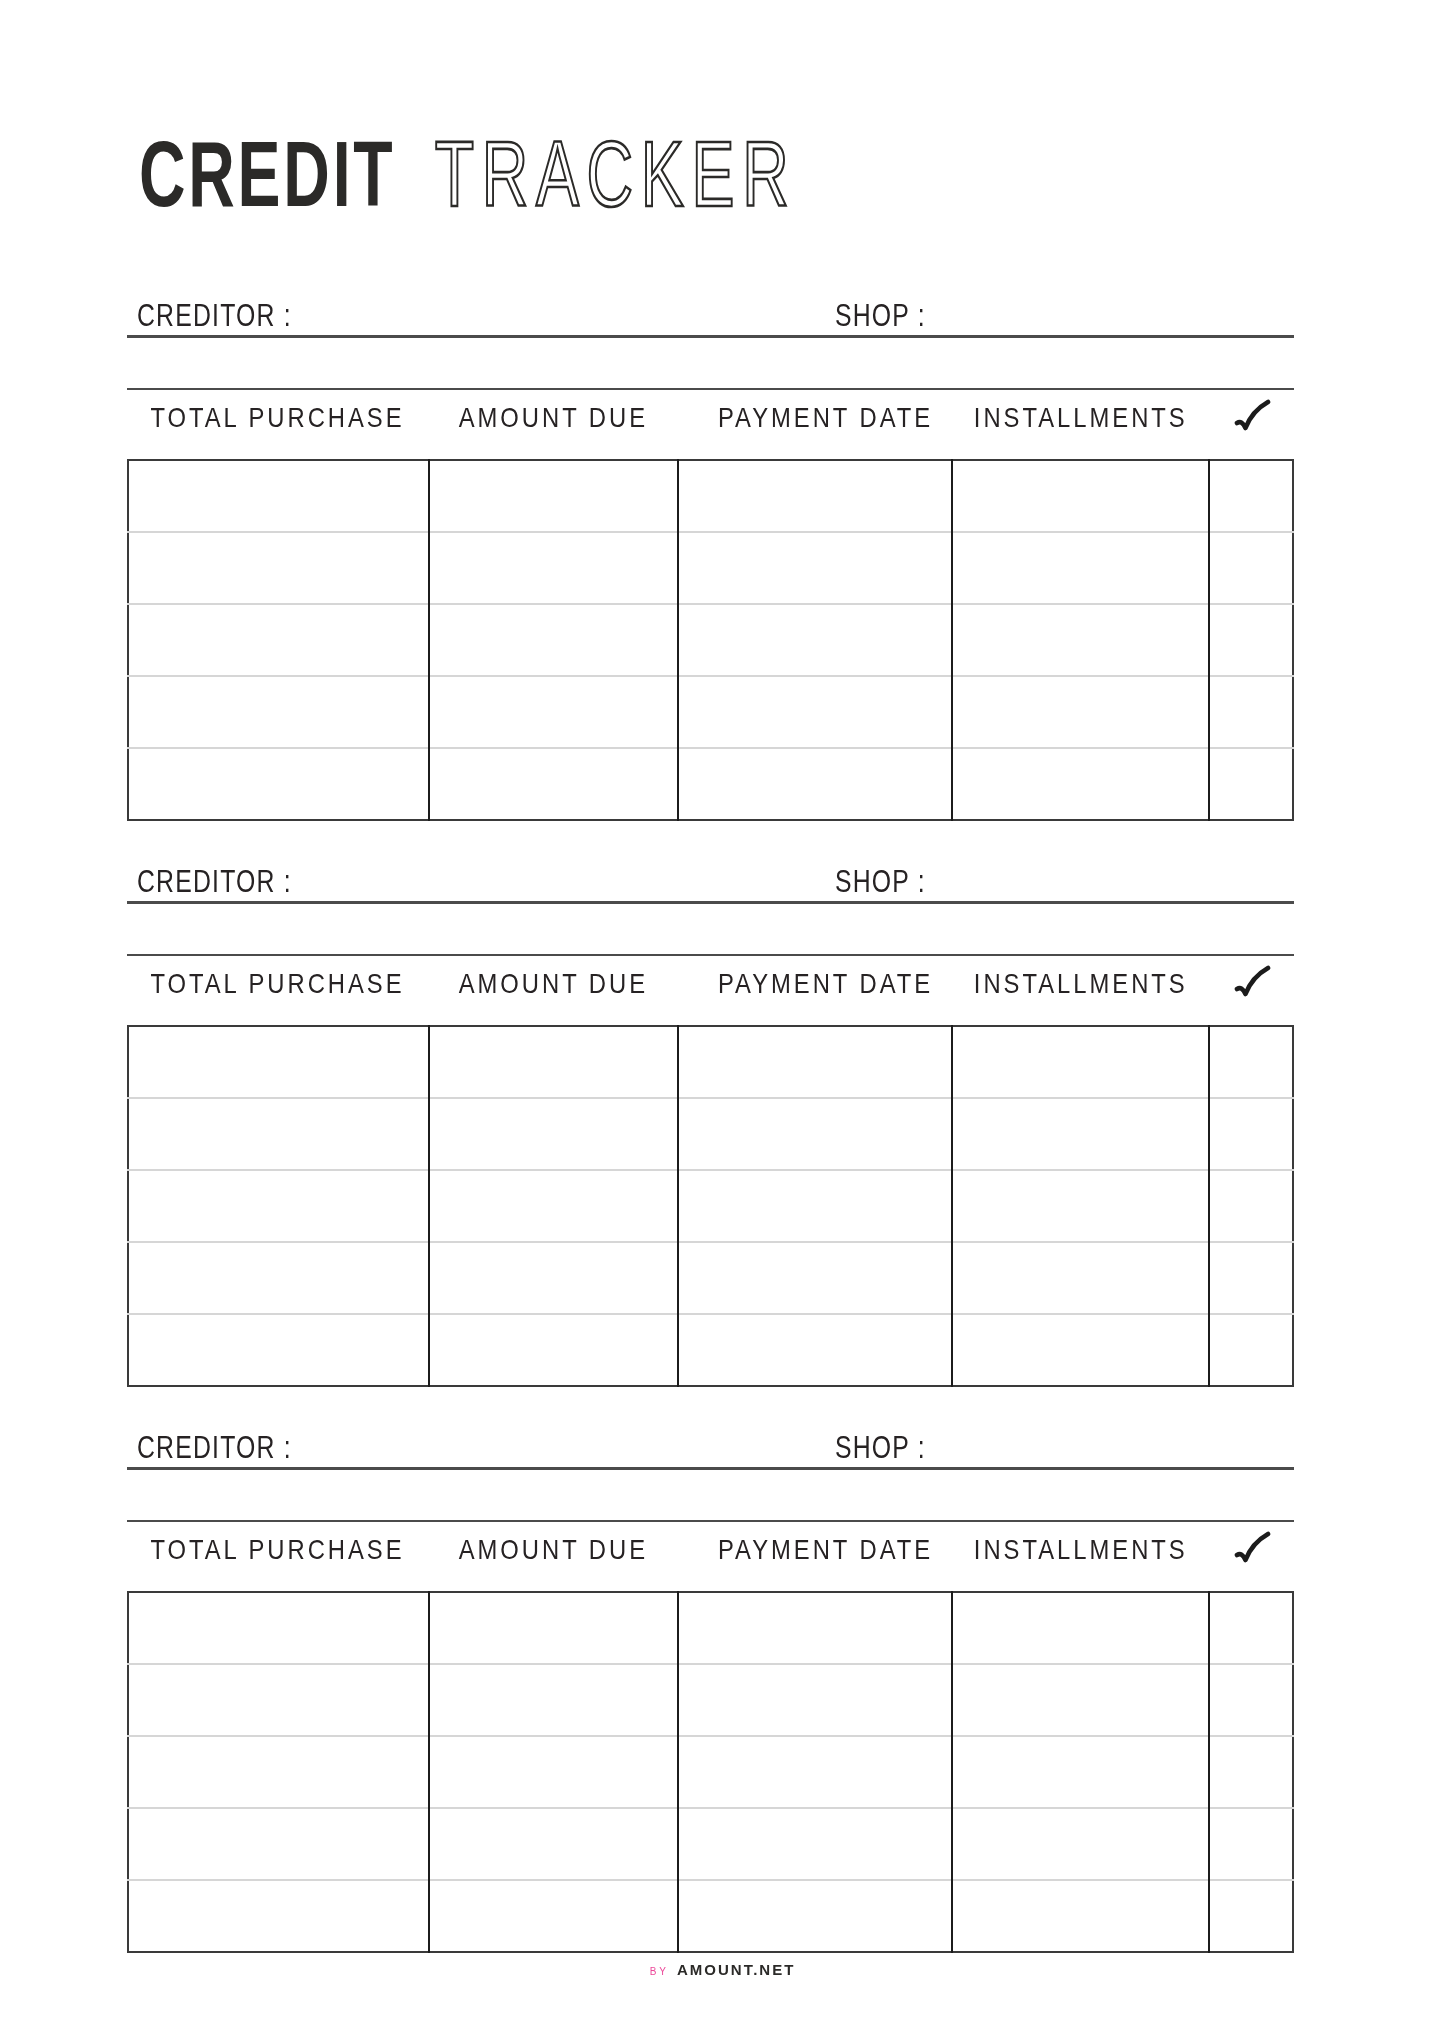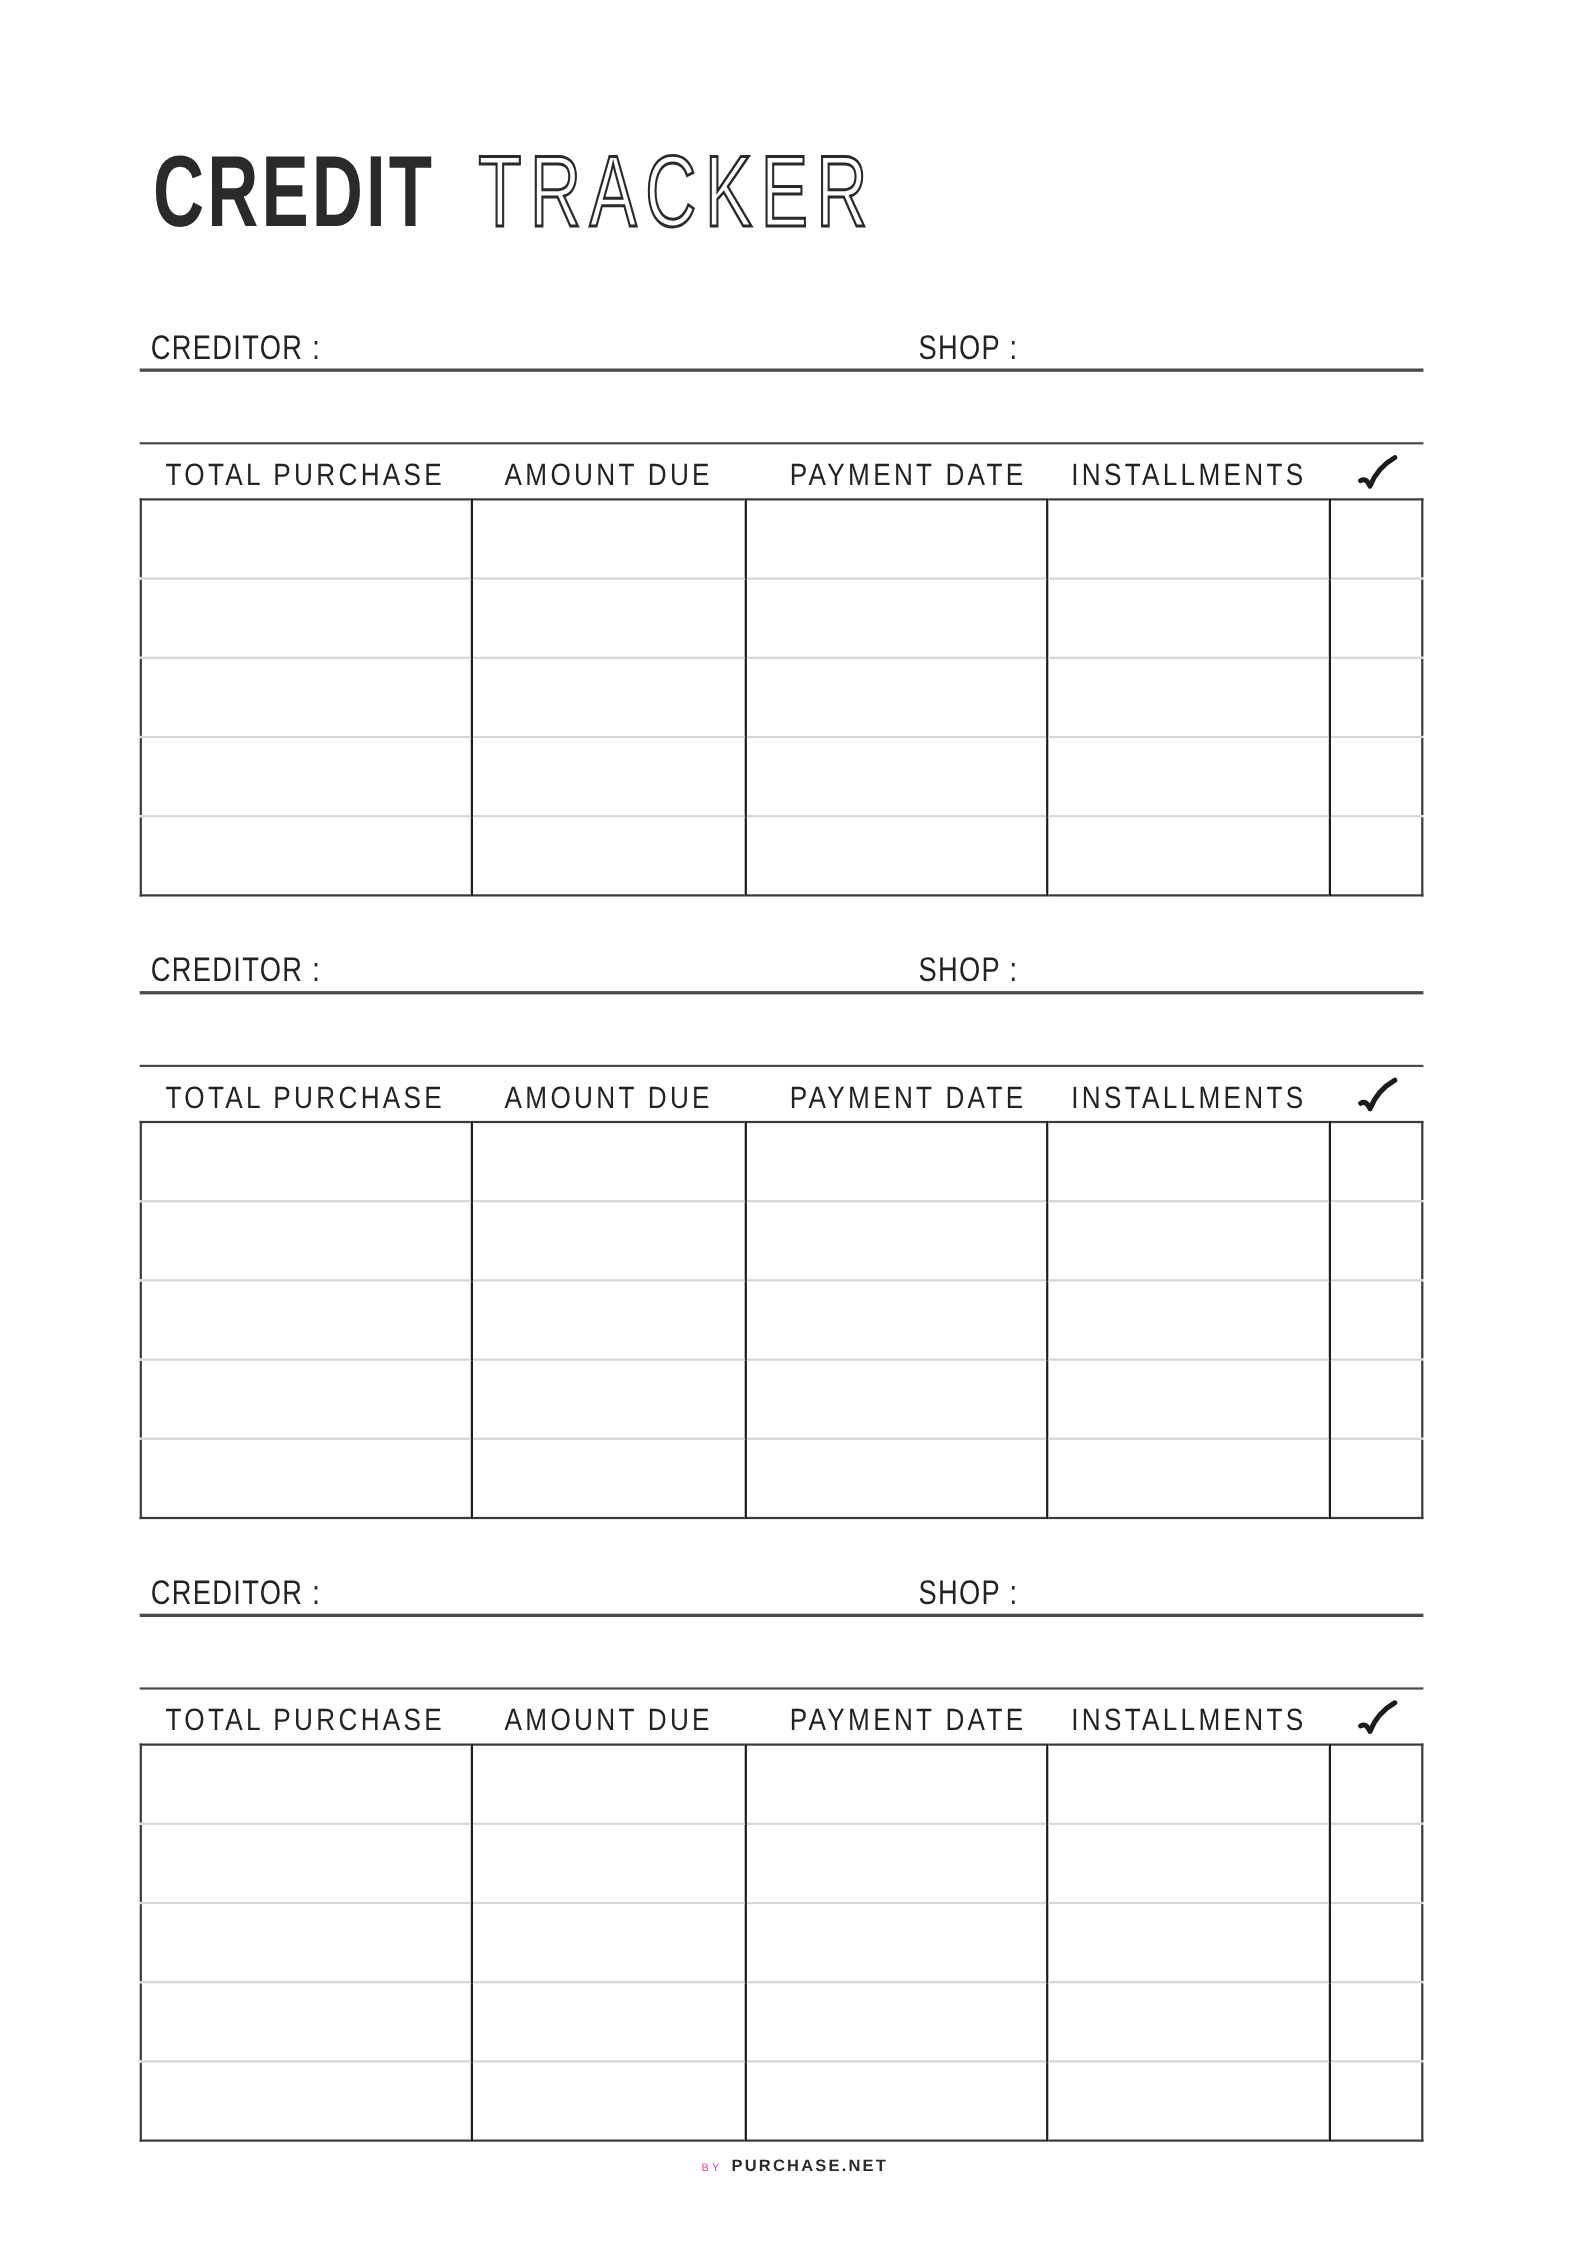--- a/index.html
+++ b/index.html
@@ -64,24 +64,24 @@
     transform: scaleX(0.80);
     transform-origin: left top;
     white-space: nowrap;
   }
   .creditor-label { position: absolute; left: 10px; top: 0; }
   .shop-label     { position: absolute; left: 708px; top: 0; }
   .field-value    { display: inline-block; min-width: 40px; }
 
   .table-header {
     display: flex;
-    margin-top: 64px;
+    margin-top: 50px;
     border-top: 2.5px solid #4b4b4b;
     padding-top: 9px;
-    padding-bottom: 2px;
+    padding-bottom: 22px;
     align-items: center;
   }
   .th {
     display: flex;
     justify-content: center;
     align-items: center;
     font-size: 28px;
     line-height: 34px;
     color: #262223;
     white-space: nowrap;
@@ -366,16 +366,16 @@
             <td></td>
             <td></td>
             <td></td>
             <td></td>
           </tr>
     </tbody>
       </table>
   </div>
 
   <div class="page-footer">
-    <span class="footer-by">BY</span><span class="footer-brand">PURCHASE.NET</span>
+    <span class="footer-by">BY</span><span class="footer-brand">AMOUNT.NET</span>
   </div>
 
 </div>
 
 </body></html>

